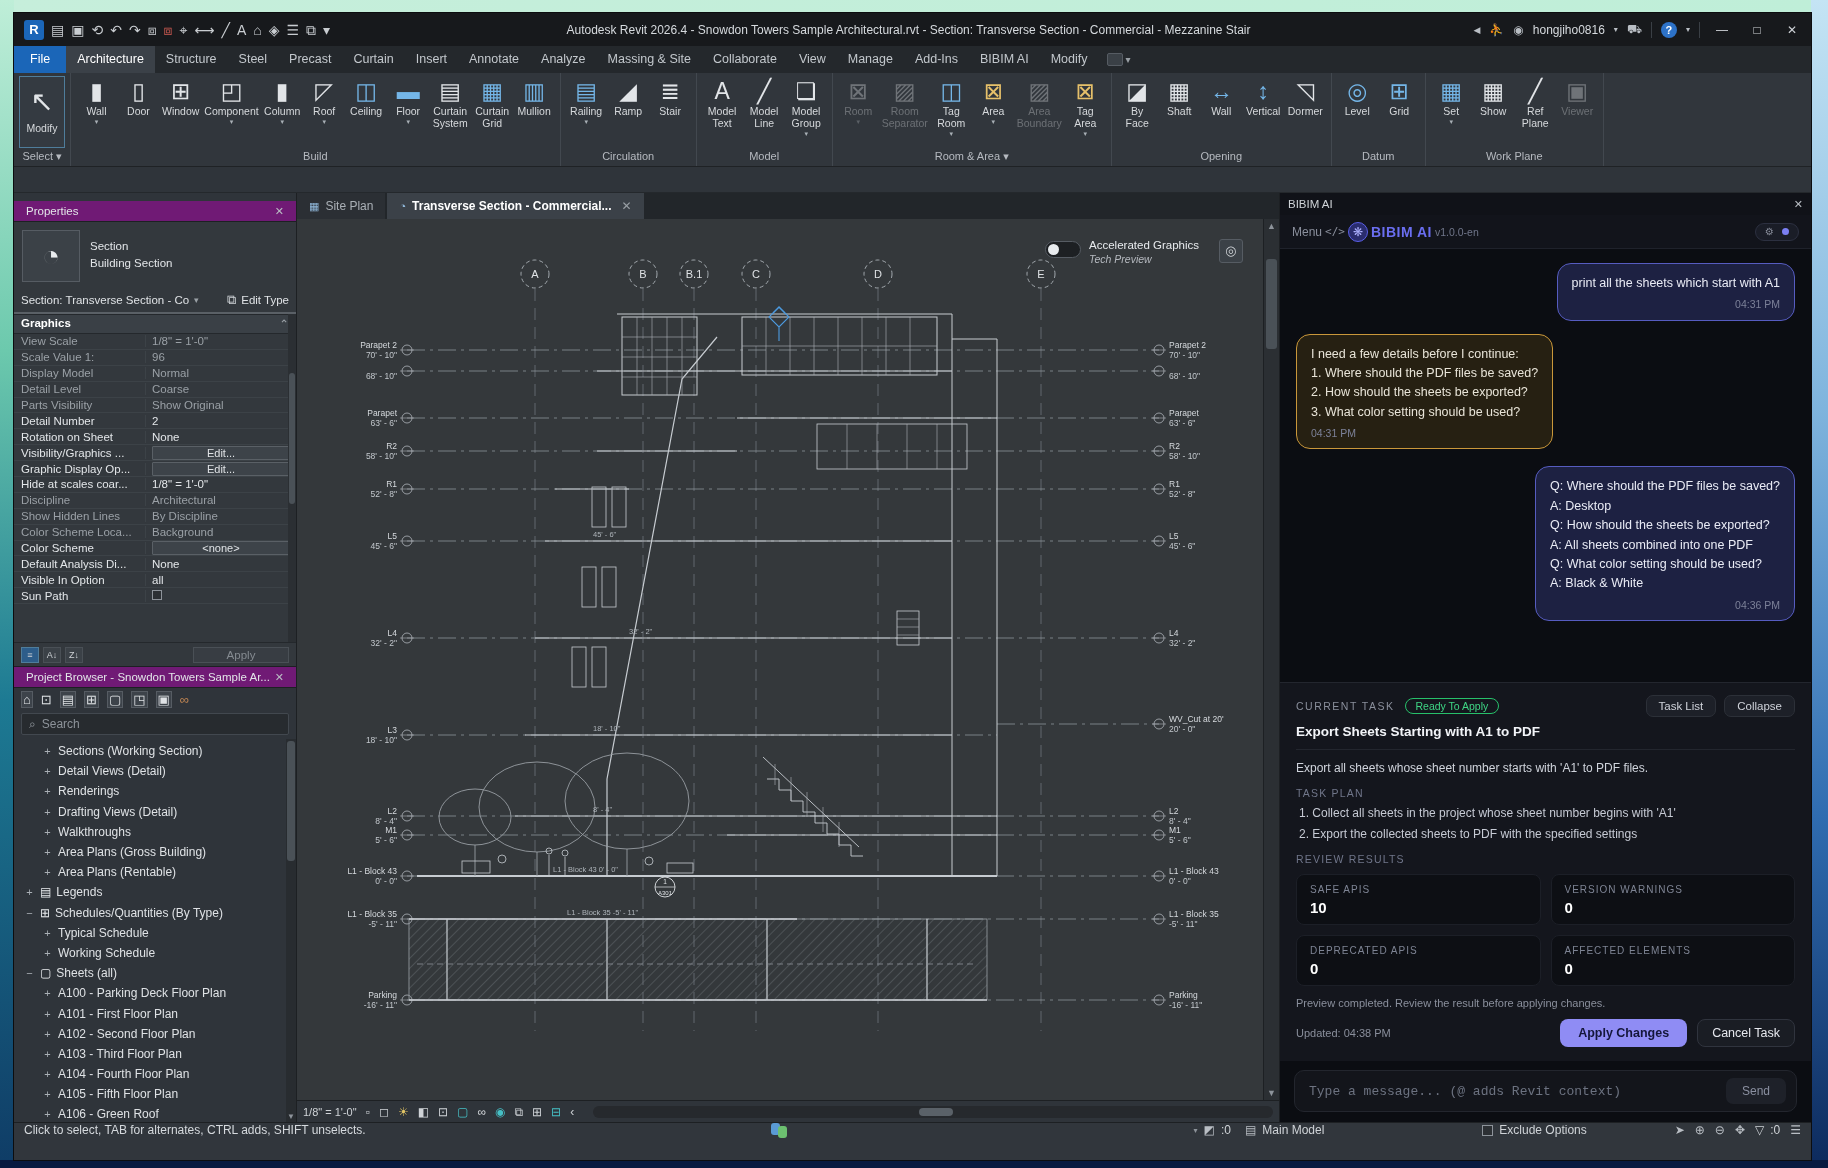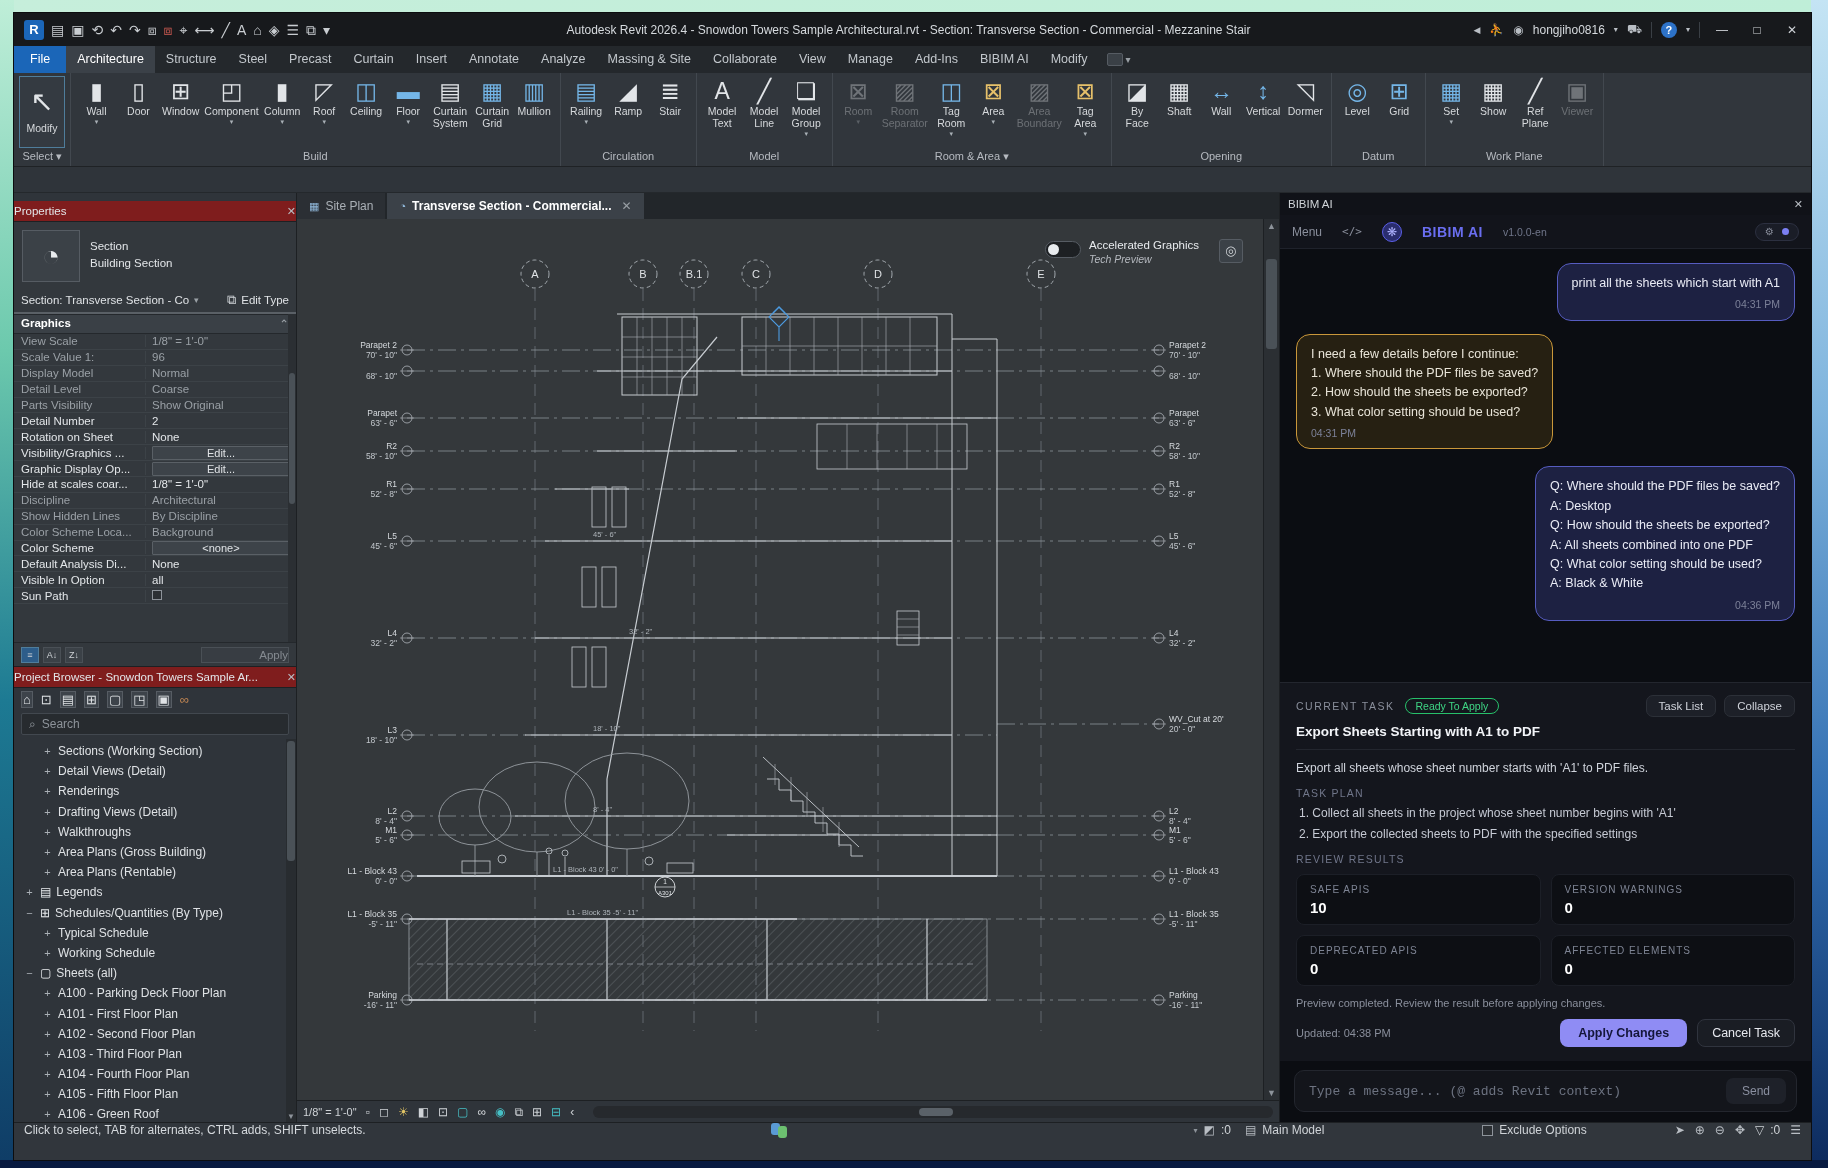--- a/index.html
+++ b/index.html
@@ -44,21 +44,21 @@
   .rbtn.modify { border:1px solid #4f7d9b; background:#343a41; min-width:46px; height:72px; padding-top:4px; }
   .rbtn.modify .ric { font-size:28px; height:42px; line-height:42px; }
 
   .optionsbar { height:26px; background:#2f343a; border-bottom:1px solid #24282c; flex:0 0 auto; }
 
   
   .main { flex:1; display:flex; min-height:0; }
   .leftcol { width:283px; display:flex; flex-direction:column; background:#2f343a; border-right:1px solid #1d2023; }
   .leftgap { height:8px; }
 
-  .panelhdr { height:21px; background:#7f1d1d; color:#e2e5e8; font-size:11.5px; display:flex; align-items:center; padding:0 0; border-bottom:1px solid #1d2023; flex:0 0 auto; }
+  .panelhdr { height:21px; background:#701a75; color:#e2e5e8; font-size:11.5px; display:flex; align-items:center; padding:0 12px; border-bottom:1px solid #1d2023; flex:0 0 auto; }
   .panelhdr .x { margin-left:auto; color:#b9bec4; font-size:11px; }
 
   
   .props { height:466px; display:flex; flex-direction:column; background:#33383d; border-bottom:1px solid #1d2023; }
   .ptype { display:flex; gap:10px; padding:8px; background:#33383d; }
   .ptype .thumb { width:58px; height:52px; background:#3b4147; border:1px solid #565c63; display:flex; align-items:center; justify-content:center; color:#e8ebee; font-size:30px; }
   .ptype .tname { font-size:11.5px; color:#e2e5e8; padding-top:8px; line-height:1.5; }
   .pselector { display:flex; align-items:center; padding:2px 7px 4px; gap:5px; font-size:11.5px; color:#dfe2e5; border-bottom:2px solid #5a6066; }
   .pselector .ddarrow { color:#9aa0a6; font-size:9px; }
   .pselector .etico { margin-left:auto; font-size:13px; color:#cfd3d7; }
@@ -67,21 +67,21 @@
   .ghdr .chev { margin-left:auto; color:#9aa0a6; font-weight:normal; }
   .prow { display:flex; height:15.9px; border-bottom:1px solid #3c4247; align-items:center; }
   .prow .pl { width:132px; padding-left:7px; color:#e3e6e9; border-right:1px solid #3c4247; white-space:nowrap; overflow:hidden; }
   .prow .pv { flex:1; padding:0 6px; color:#e3e6e9; white-space:nowrap; overflow:hidden; }
   .prow.dim .pl, .prow.dim .pv { color:#9aa0a6; }
   .prow .pv .btn { display:block; text-align:center; background:#3d4349; border:1px solid #5a6066; font-size:11px; color:#dfe2e5; border-radius:1px; padding:0 2px; }
   .prow .pv .chk { display:inline-block; width:10px; height:10px; border:1px solid #8d939a; background:#2c3034; }
   .pfoot { height:24px; display:flex; align-items:center; gap:4px; padding:0 7px; background:#33383d; border-top:1px solid #24282c; }
   .sorti { width:18px; height:16px; background:#3b4147; border:1px solid #4a5056; color:#cfd3d7; font-size:9px; text-align:center; line-height:15px; }
   .sorti.on { background:#2d5d8a; border-color:#4f7d9b; }
-  .applybtn { margin-left:auto; width:88px; text-align:right; font-size:11.5px; color:#858b91; background:#383d43; border:1px solid #4a5056; padding:1px 0; }
+  .applybtn { margin-left:auto; width:96px; text-align:center; font-size:11.5px; color:#858b91; background:#383d43; border:1px solid #4a5056; padding:1px 0; }
   .vscroll-mini { position:absolute; right:0; top:0; bottom:0; width:8px; background:#2b2f33; }
   .vscroll-mini i { position:absolute; left:1px; right:1px; top:18%; height:40%; background:#4a5157; border-radius:3px; }
 
   
   .pb { flex:1; display:flex; flex-direction:column; background:#2f343a; min-height:0; }
   .pbtools { display:flex; gap:8px; align-items:center; padding:3px 7px; }
   .pbtools .ti { font-size:13px; color:#dfe2e5; }
   .pbtools .ti.sel { background:#3d434a; border:1px solid #565c63; padding:0 1px; }
   .pbtools .ti.orange { color:#c08552; }
   .pbsearch { margin:2px 7px 4px; height:22px; background:#272b2f; border:1px solid #42484f; border-radius:2px; display:flex; align-items:center; gap:6px; padding:0 7px; color:#8d939a; font-size:12px; }
@@ -117,21 +117,21 @@
   .viewbar .vbi { font-size:12px; }
   .viewbar .teal { color:#46c0c6; }
   .viewbar .yel { color:#e0c465; }
   .hscroll { flex:1; height:12px; margin-left:10px; background:#26292d; border-radius:6px; position:relative; }
   .hscroll i { position:absolute; left:48%; width:34px; top:2px; height:8px; background:#5a6168; border-radius:4px; }
 
   
   .bibimcol { width:532px; flex:0 0 auto; display:flex; flex-direction:column; background:#0b0d12; border-left:1px solid #1d2023; }
   .bibim-titlebar { height:22px; background:#101218; color:#cfd3d7; font-size:11.5px; display:flex; align-items:center; padding:0 8px; flex:0 0 auto; }
   .bibim-titlebar .x { margin-left:auto; font-size:11px; color:#b9bec4; }
-  .bibim-head { height:34px; background:#12141b; border-bottom:1px solid #1f222b; display:flex; align-items:center; gap:20px; padding:0 12px; flex:0 0 auto; }
+  .bibim-head { height:34px; background:#12141b; border-bottom:1px solid #1f222b; display:flex; align-items:center; gap:3px; padding:0 12px; flex:0 0 auto; }
   .bibim-head .menu { color:#8a8f9c; font-size:12px; }
   .bibim-head .code { color:#8a8f9c; font-size:11px; font-family:"DejaVu Sans Mono",monospace; }
   .blogo { width:20px; height:20px; border-radius:50%; background:#2a2d6e; border:1px solid #5b5fe8; color:#aeb2ff; font-size:12px; text-align:center; line-height:19px; }
   .bname { color:#6a6ef0; font-weight:bold; font-size:14px; letter-spacing:.5px; }
   .bver { color:#70768a; font-size:10.5px; }
   .bpill { margin-left:auto; width:44px; height:18px; border-radius:10px; background:#1a1d27; border:1px solid #2c3040; display:flex; align-items:center; justify-content:space-evenly; }
   .bpill .g { color:#8a8f9c; font-size:10px; }
   .bpill .dot { width:7px; height:7px; border-radius:50%; background:#7b7ff2; }
 
   .chat { flex:1; padding:14px 16px 6px; display:flex; flex-direction:column; gap:13px; overflow:hidden; min-height:0; }

